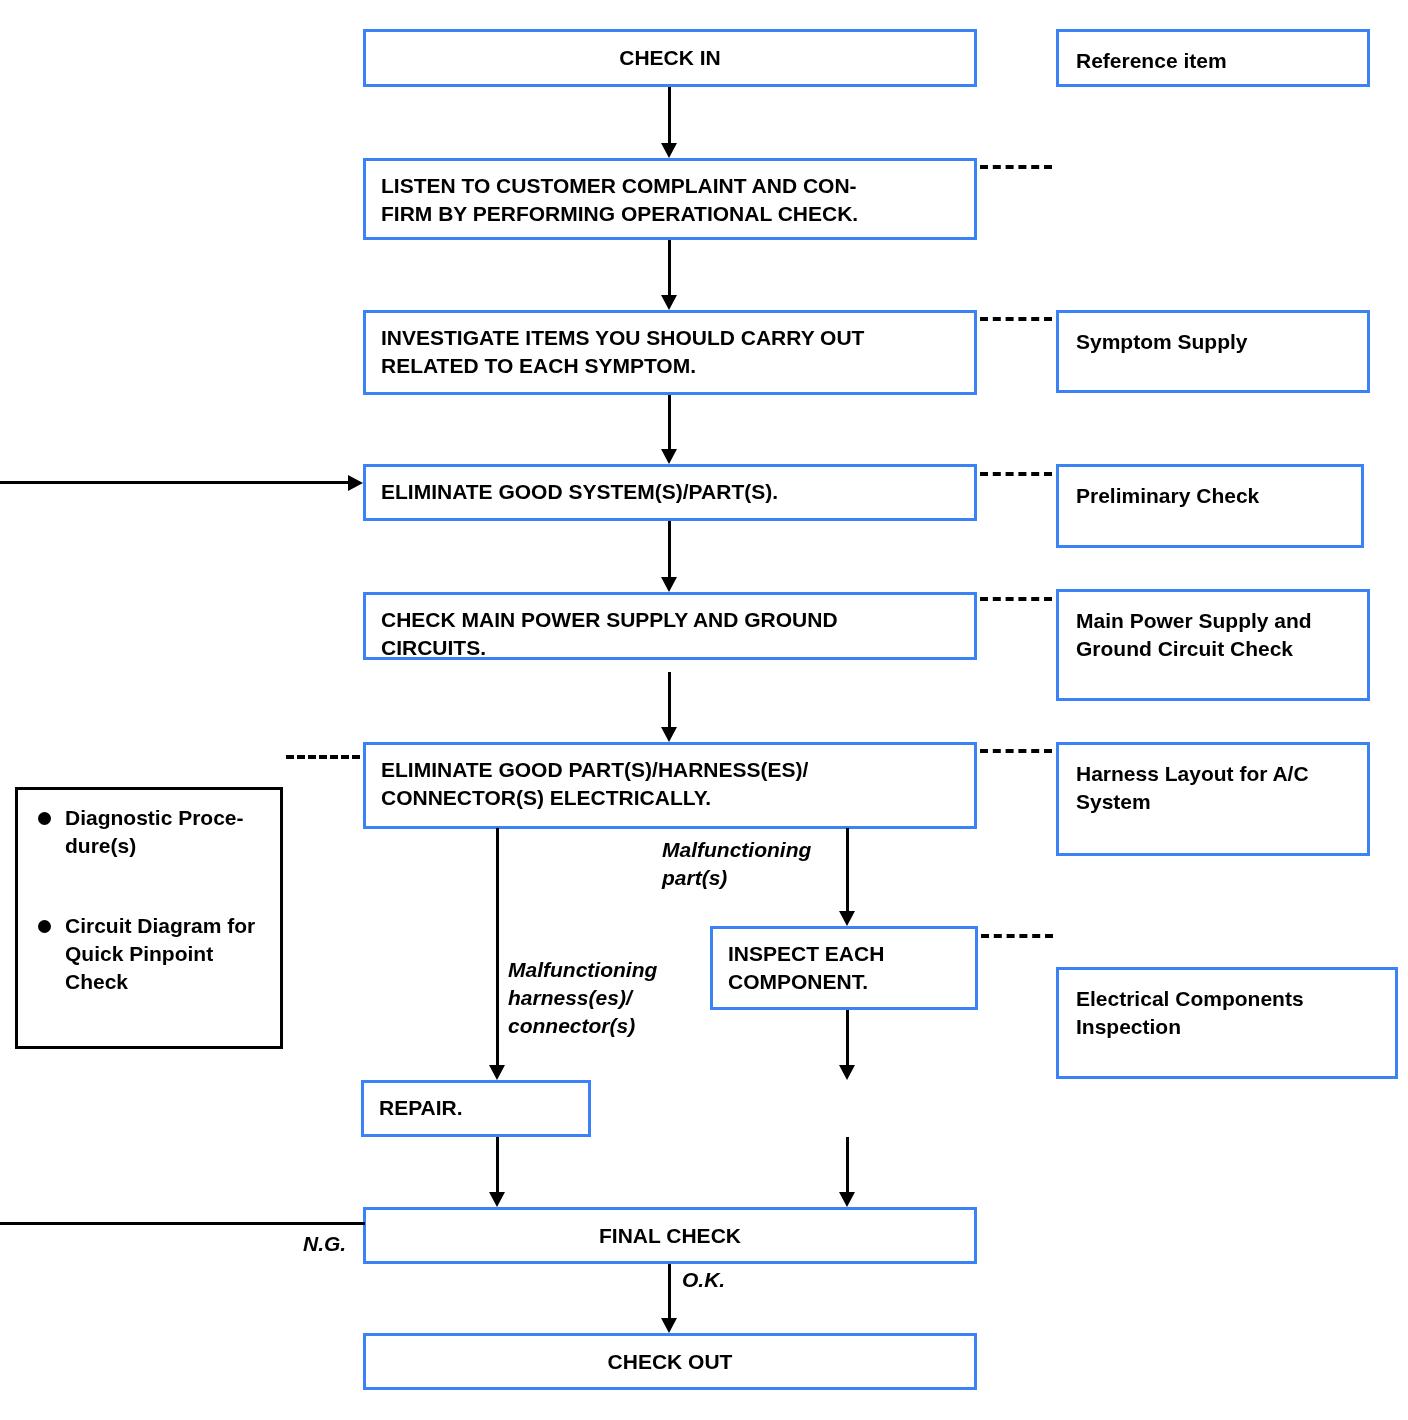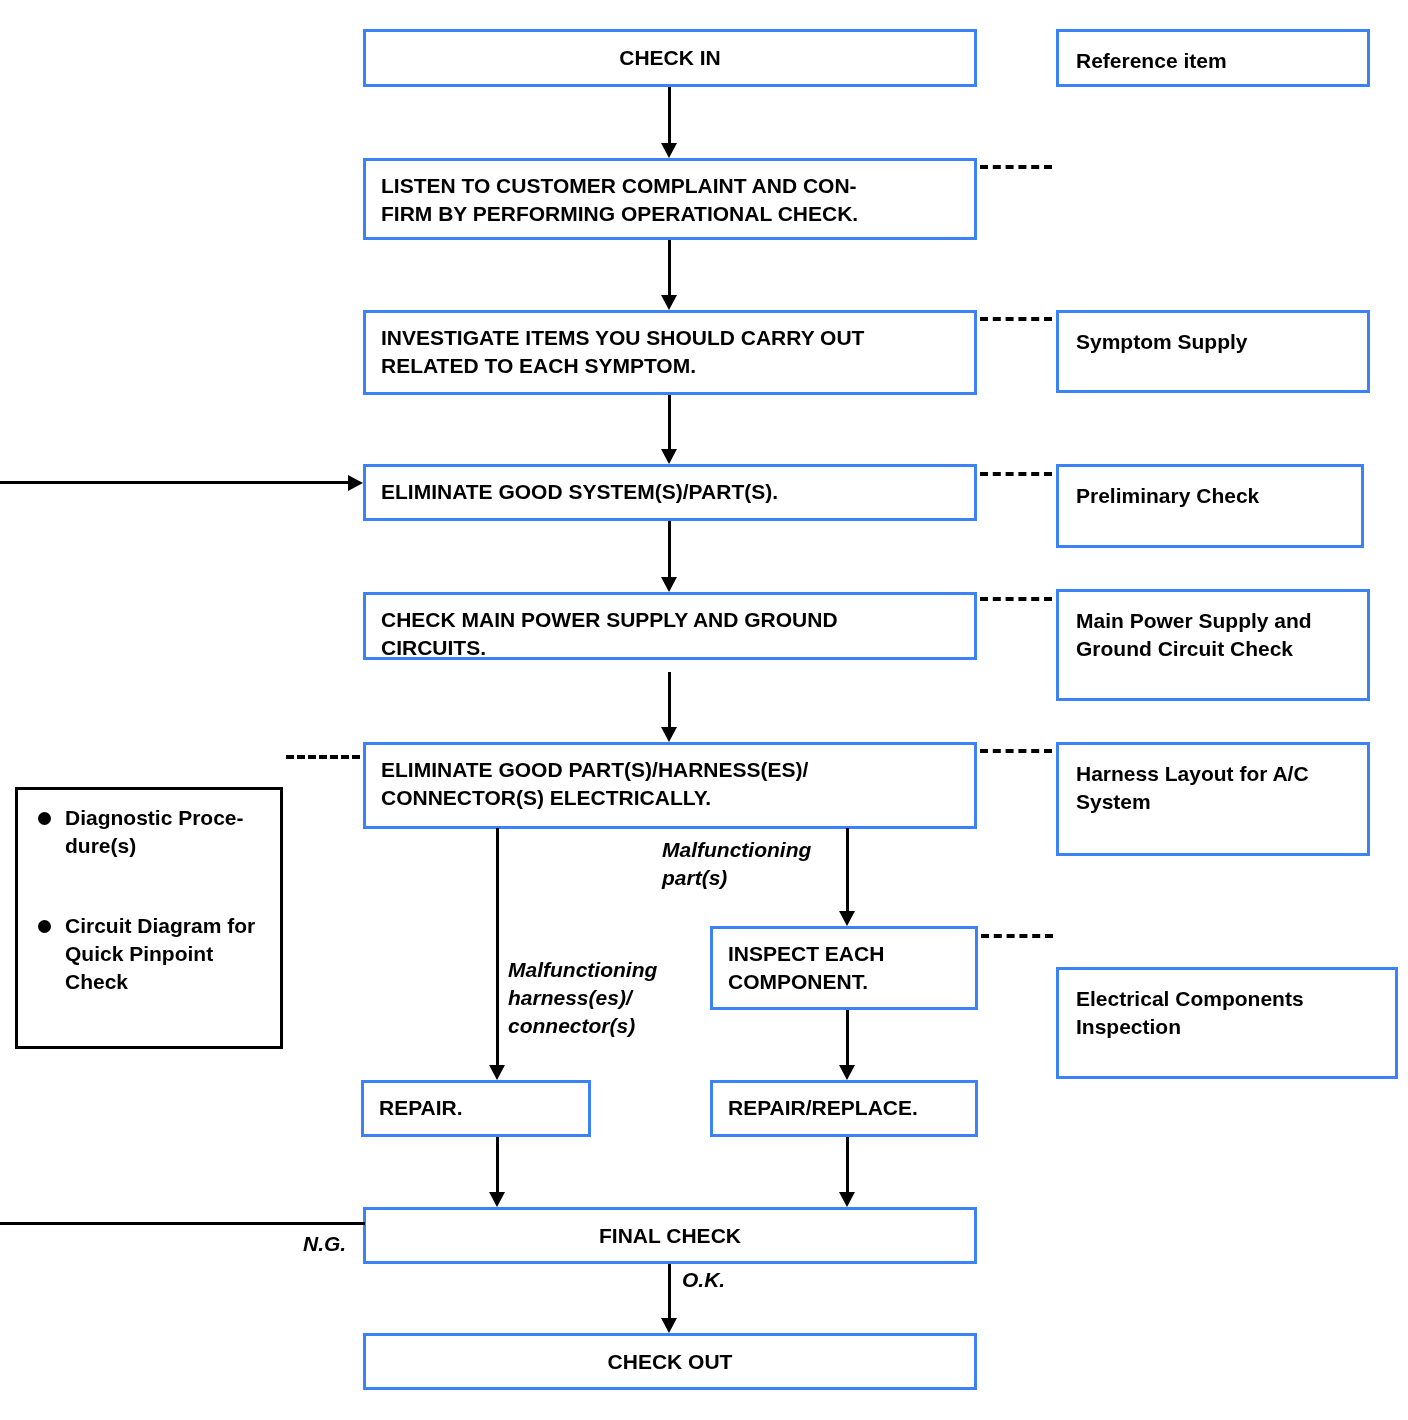--- a/index.html
+++ b/index.html
@@ -51,21 +51,20 @@
 CIRCUITS.</div>
 
   <div class="box pad" style="left:363px;top:742px;width:614px;height:87px">ELIMINATE GOOD PART(S)/HARNESS(ES)/
 CONNECTOR(S) ELECTRICALLY.</div>
 
   <div class="box pad" style="left:710px;top:926px;width:268px;height:84px">INSPECT EACH
 COMPONENT.</div>
 
   <div class="box pad" style="left:361px;top:1080px;width:230px;height:57px">REPAIR.</div>
 
-  <div class="box pad" style="left:710px;top:1080px;width:268px;height:57px">REPAIR/REPLACE.</div>
 
   <div class="box center" style="left:363px;top:1207px;width:614px;height:57px">FINAL CHECK</div>
 
   <div class="box center" style="left:363px;top:1333px;width:614px;height:57px">CHECK OUT</div>
 
   <div class="box refpad" style="left:1056px;top:29px;width:314px;height:58px">Reference item</div>
 
 
   <div class="box refpad" style="left:1056px;top:310px;width:314px;height:83px">Symptom Supply</div>
 

